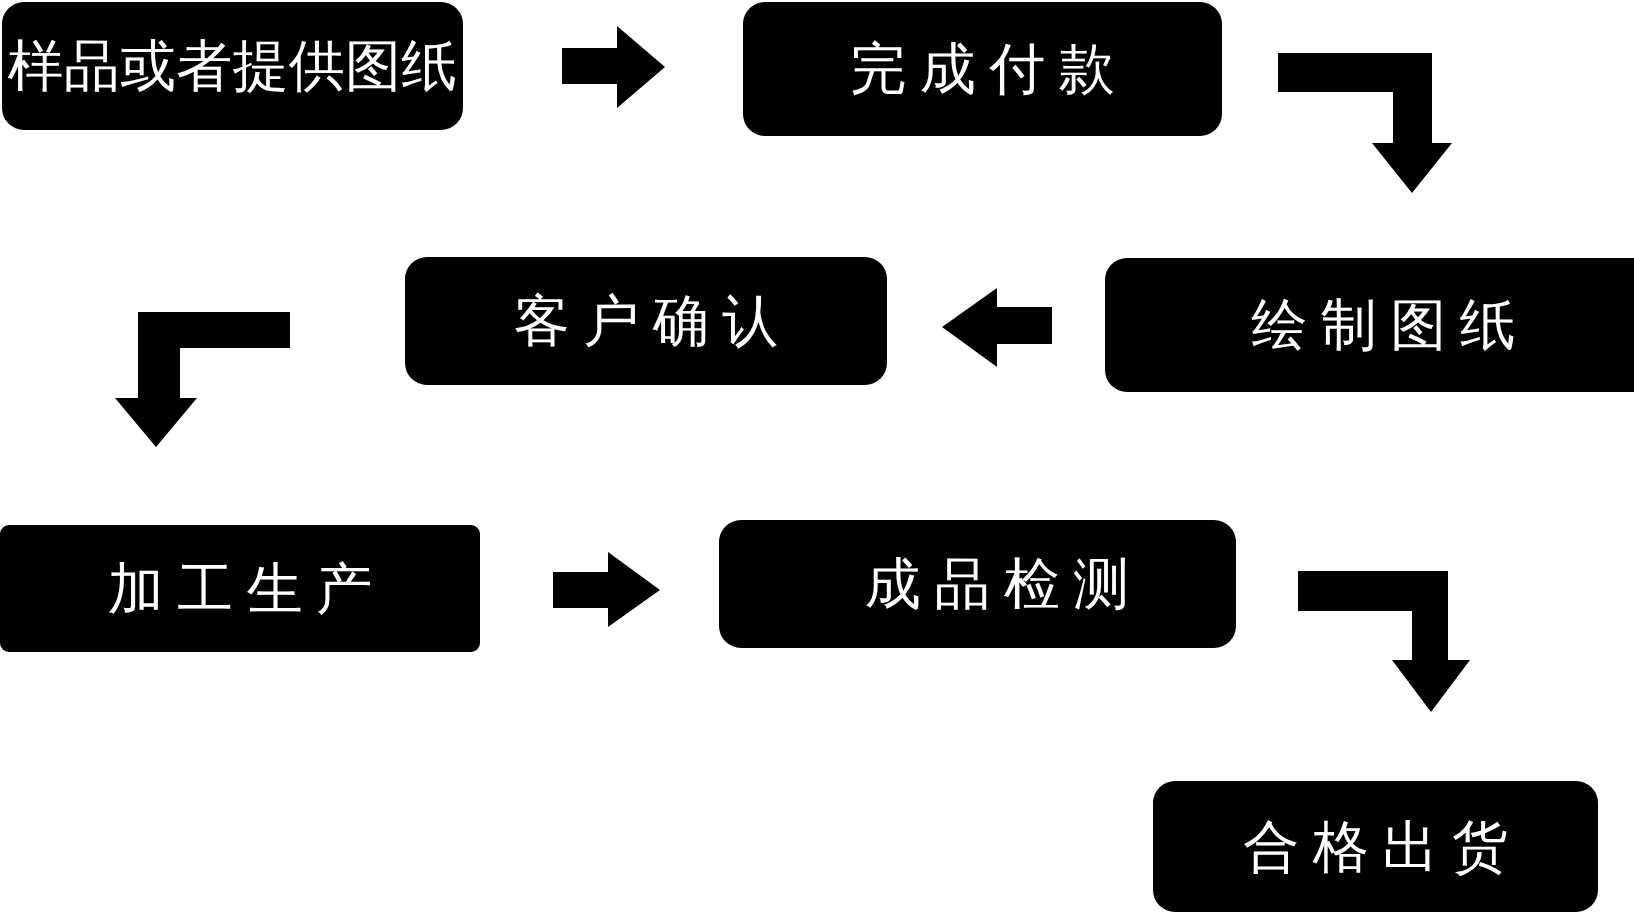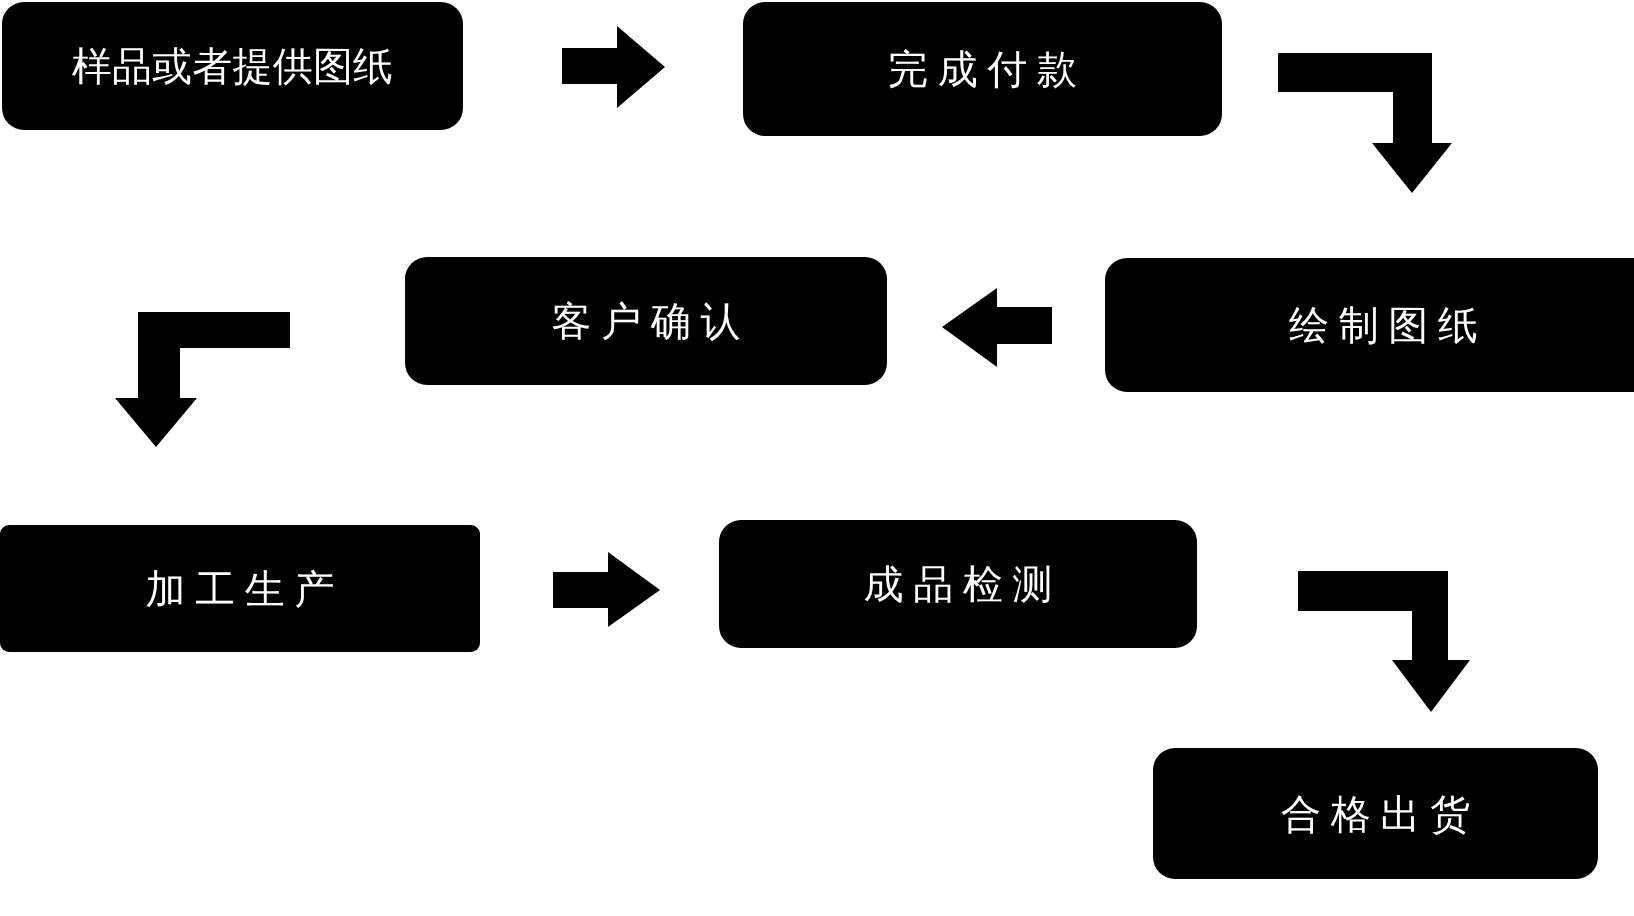--- a/index.html
+++ b/index.html
@@ -24,39 +24,39 @@
     pointer-events: none;
   }
   .node {
     position: absolute;
     background: #000000;
     color: #ffffff;
     border-radius: 22px;
     display: flex;
     align-items: center;
     justify-content: center;
-    font-size: 40px;
+    font-size: 56px;
     line-height: 1;
     white-space: nowrap;
   }
   .node--spread .node-label {
     letter-spacing: 0.24em;
     margin-right: -0.24em;
   }
   .node--tight .node-label {
     letter-spacing: 0.005em;
   }
   
   #node-sample     { left: 2px;    top: 2px;   width: 461px; height: 128px; }
   #node-payment    { left: 743px;  top: 2px;   width: 479px; height: 134px; }
   #node-drawing    { left: 1105px; top: 258px; width: 557px; height: 134px; }
   #node-confirm    { left: 405px;  top: 257px; width: 482px; height: 128px; align-items: center; }
   #node-production { left: 0px;    top: 525px; width: 480px; height: 127px; border-radius: 9px; }
-  #node-inspection { left: 719px;  top: 520px; width: 478px; height: 128px; }
-  #node-shipment   { left: 1153px; top: 748px; width: 445px; height: 131px; }
+  #node-inspection { left: 719px;  top: 520px; width: 478px; height: 128px; padding-left: 39px; }
+  #node-shipment   { left: 1153px; top: 781px; width: 445px; height: 131px; }
   .arrow-shape { fill: #000000; stroke: none; }
 </style>
 </head>
 <body>
 
 <div class="canvas">
 
   <svg class="connector-layer" viewBox="0 0 1634 916" aria-hidden="true">
 
     <polygon class="arrow-shape" points="562,48 617,48 617,26 665,67 617,108 617,84 562,84"></polygon>

